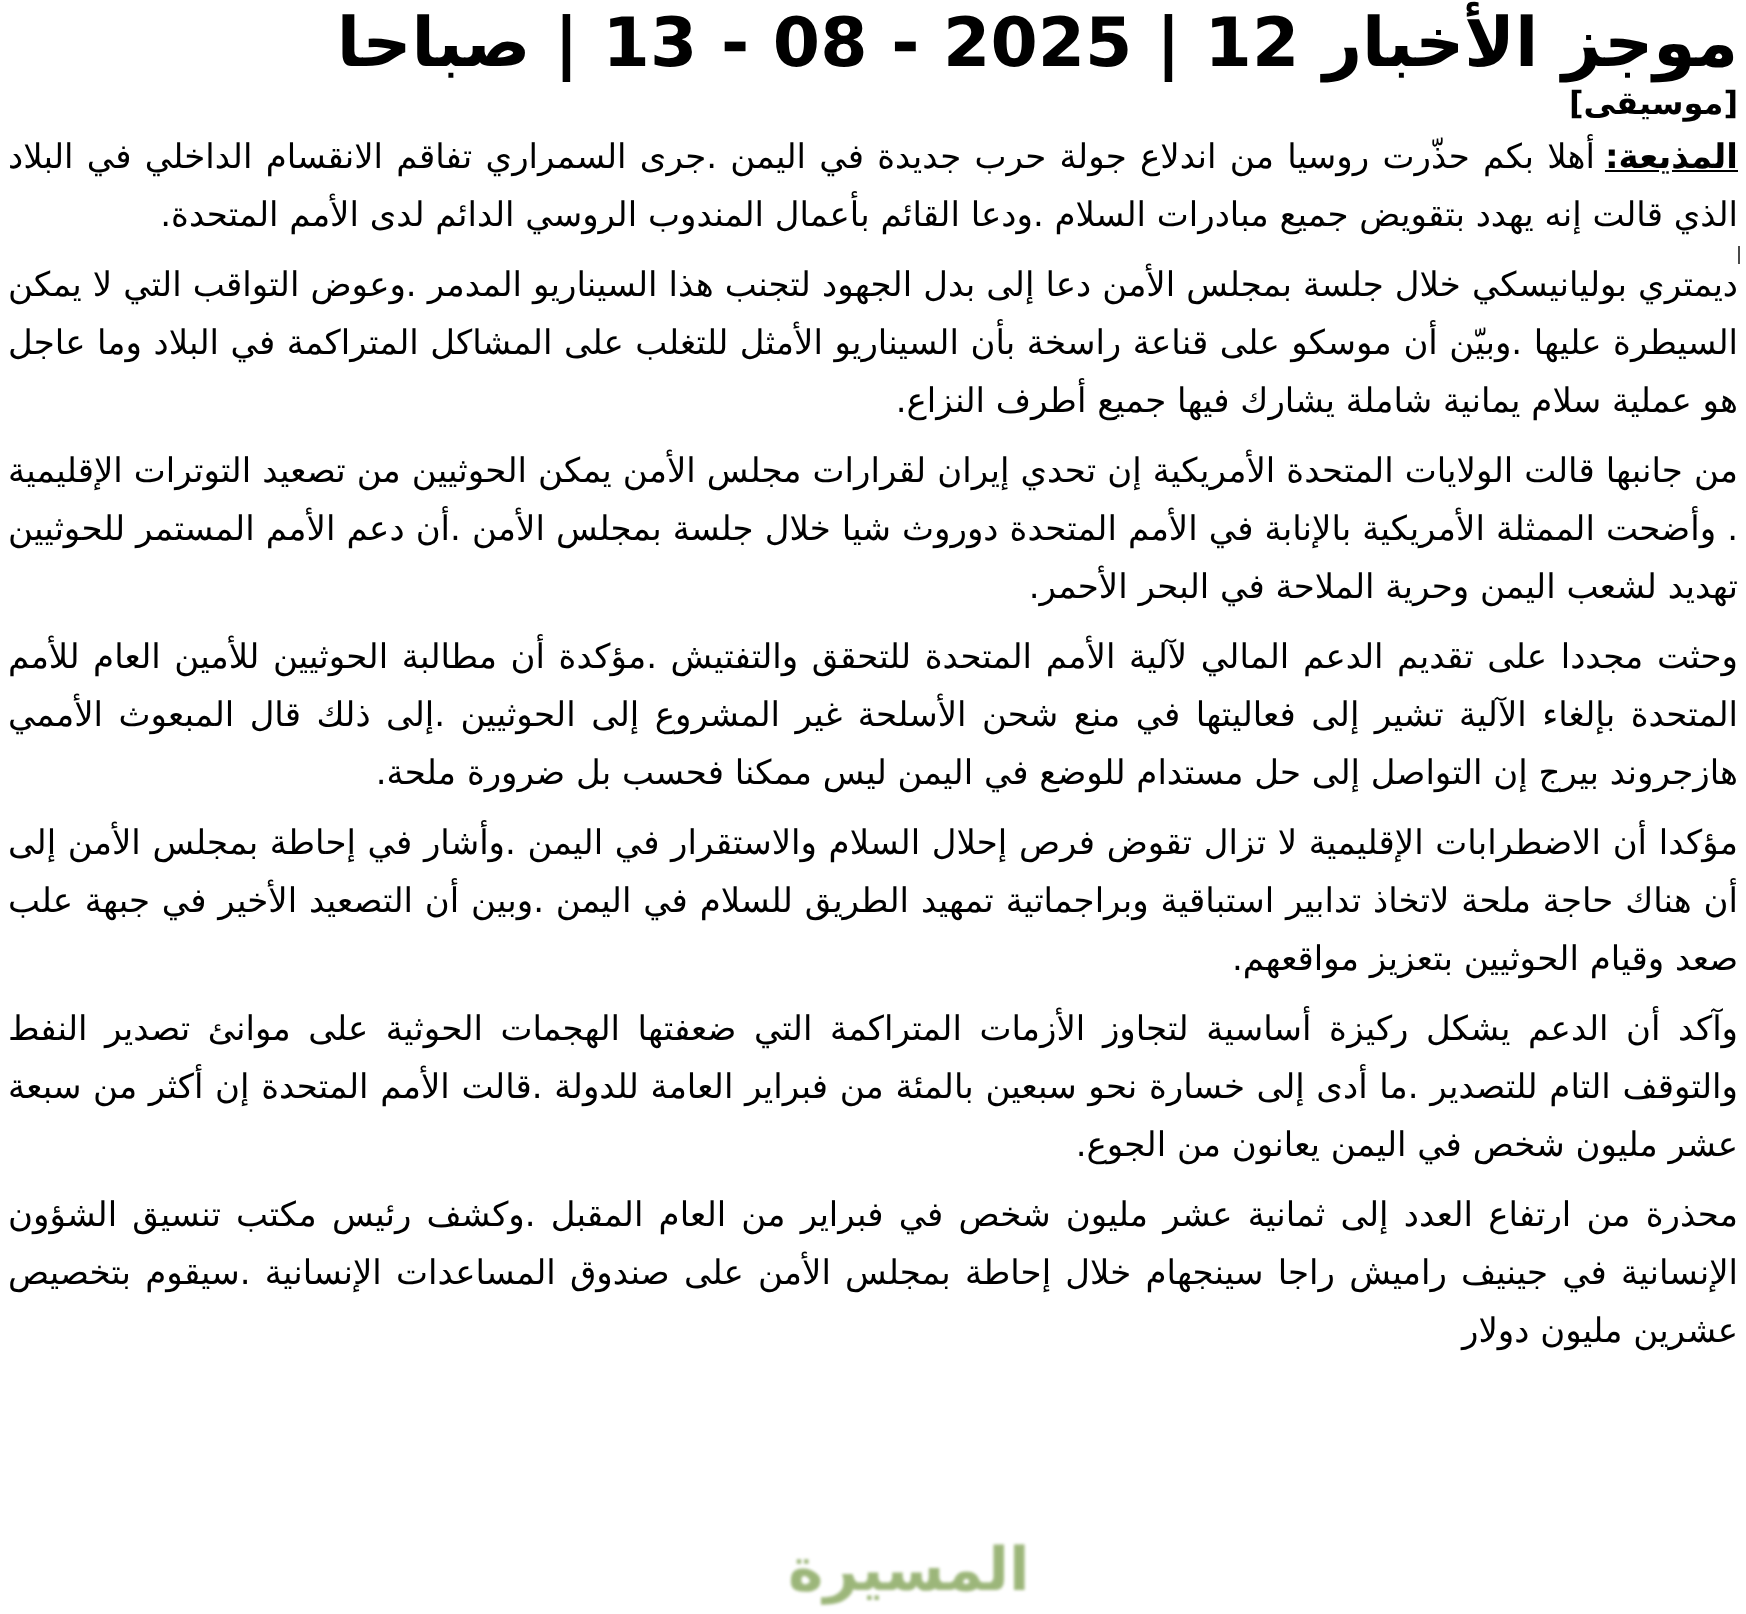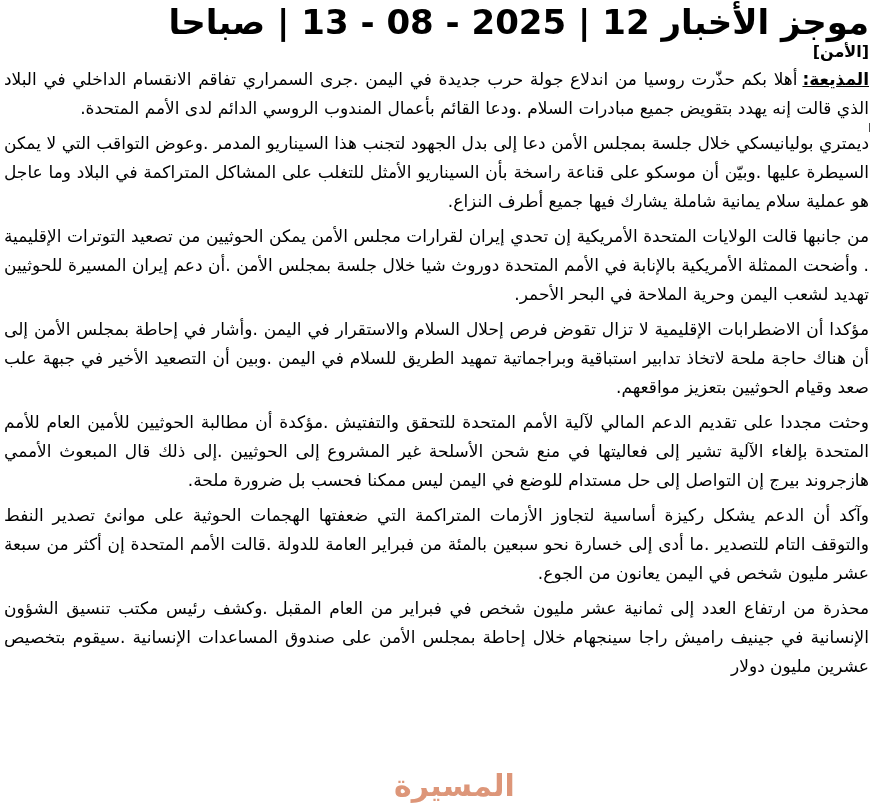--- a/index.html
+++ b/index.html
@@ -53,21 +53,21 @@
     margin-left: 5px;
     margin-top: 44px;
   }
   .watermark {
     position: absolute;
     z-index: -1;
     left: 394px;
     top: 768px;
     font-size: 30px;
     font-weight: 700;
-    color: #c2410c;
+    color: #4d7c0f;
     opacity: 0.55;
     filter: blur(0.7px);
     white-space: nowrap;
   }
   .caret {
     position: absolute;
     right: 3px;
     top: 123px;
     width: 1.5px;
     height: 9px;
@@ -76,31 +76,31 @@
 </style>
 </head>
 <body>
 
 <div class="page">
 
   <span class="watermark">المسيرة</span>
 
   <h1 class="title">موجز الأخبار 12 | 2025 - 08 - 13 | صباحا</h1>
 
-  <div class="music">[الأمن]</div>
+  <div class="music">[موسيقى]</div>
 
   <p class="para"><span class="announcer">المذيعة:</span><span>أهلا بكم حذّرت روسيا من اندلاع جولة حرب جديدة في اليمن .جرى السمراري تفاقم الانقسام الداخلي في البلاد الذي قالت إنه يهدد بتقويض جميع مبادرات السلام .ودعا القائم بأعمال المندوب الروسي الدائم لدى الأمم المتحدة.</span></p>
 
   <p class="para">ديمتري بوليانيسكي خلال جلسة بمجلس الأمن دعا إلى بدل الجهود لتجنب هذا السيناريو المدمر .وعوض التواقب التي لا يمكن السيطرة عليها .وبيّن أن موسكو على قناعة راسخة بأن السيناريو الأمثل للتغلب على المشاكل المتراكمة في البلاد وما عاجل هو عملية سلام يمانية شاملة يشارك فيها جميع أطرف النزاع.</p>
 
-  <p class="para">من جانبها قالت الولايات المتحدة الأمريكية إن تحدي إيران لقرارات مجلس الأمن يمكن الحوثيين من تصعيد التوترات الإقليمية . وأضحت الممثلة الأمريكية بالإنابة في الأمم المتحدة دوروث شيا خلال جلسة بمجلس الأمن .أن دعم إيران المسيرة للحوثيين تهديد لشعب اليمن وحرية الملاحة في البحر الأحمر.</p>
+  <p class="para">من جانبها قالت الولايات المتحدة الأمريكية إن تحدي إيران لقرارات مجلس الأمن يمكن الحوثيين من تصعيد التوترات الإقليمية . وأضحت الممثلة الأمريكية بالإنابة في الأمم المتحدة دوروث شيا خلال جلسة بمجلس الأمن .أن دعم الأمم المستمر للحوثيين تهديد لشعب اليمن وحرية الملاحة في البحر الأحمر.</p>
+
+  <p class="para">وحثت مجددا على تقديم الدعم المالي لآلية الأمم المتحدة للتحقق والتفتيش .مؤكدة أن مطالبة الحوثيين للأمين العام للأمم المتحدة بإلغاء الآلية تشير إلى فعاليتها في منع شحن الأسلحة غير المشروع إلى الحوثيين .إلى ذلك قال المبعوث الأممي هازجروند بيرج إن التواصل إلى حل مستدام للوضع في اليمن ليس ممكنا فحسب بل ضرورة ملحة.</p>
 
   <p class="para">مؤكدا أن الاضطرابات الإقليمية لا تزال تقوض فرص إحلال السلام والاستقرار في اليمن .وأشار في إحاطة بمجلس الأمن إلى أن هناك حاجة ملحة لاتخاذ تدابير استباقية وبراجماتية تمهيد الطريق للسلام في اليمن .وبين أن التصعيد الأخير في جبهة علب صعد وقيام الحوثيين بتعزيز مواقعهم.</p>
-
-  <p class="para">وحثت مجددا على تقديم الدعم المالي لآلية الأمم المتحدة للتحقق والتفتيش .مؤكدة أن مطالبة الحوثيين للأمين العام للأمم المتحدة بإلغاء الآلية تشير إلى فعاليتها في منع شحن الأسلحة غير المشروع إلى الحوثيين .إلى ذلك قال المبعوث الأممي هازجروند بيرج إن التواصل إلى حل مستدام للوضع في اليمن ليس ممكنا فحسب بل ضرورة ملحة.</p>
 
 
 
   <p class="para">وآكد أن الدعم يشكل ركيزة أساسية لتجاوز الأزمات المتراكمة التي ضعفتها الهجمات الحوثية على موانئ تصدير النفط والتوقف التام للتصدير .ما أدى إلى خسارة نحو سبعين بالمئة من فبراير العامة للدولة .قالت الأمم المتحدة إن أكثر من سبعة عشر مليون شخص في اليمن يعانون من الجوع.</p>
 
   <p class="para">محذرة من ارتفاع العدد إلى ثمانية عشر مليون شخص في فبراير من العام المقبل .وكشف رئيس مكتب تنسيق الشؤون الإنسانية في جينيف راميش راجا سينجهام خلال إحاطة بمجلس الأمن على صندوق المساعدات الإنسانية .سيقوم بتخصيص عشرين مليون دولار</p>
 
   <div class="caret"></div>
 
 </div>

